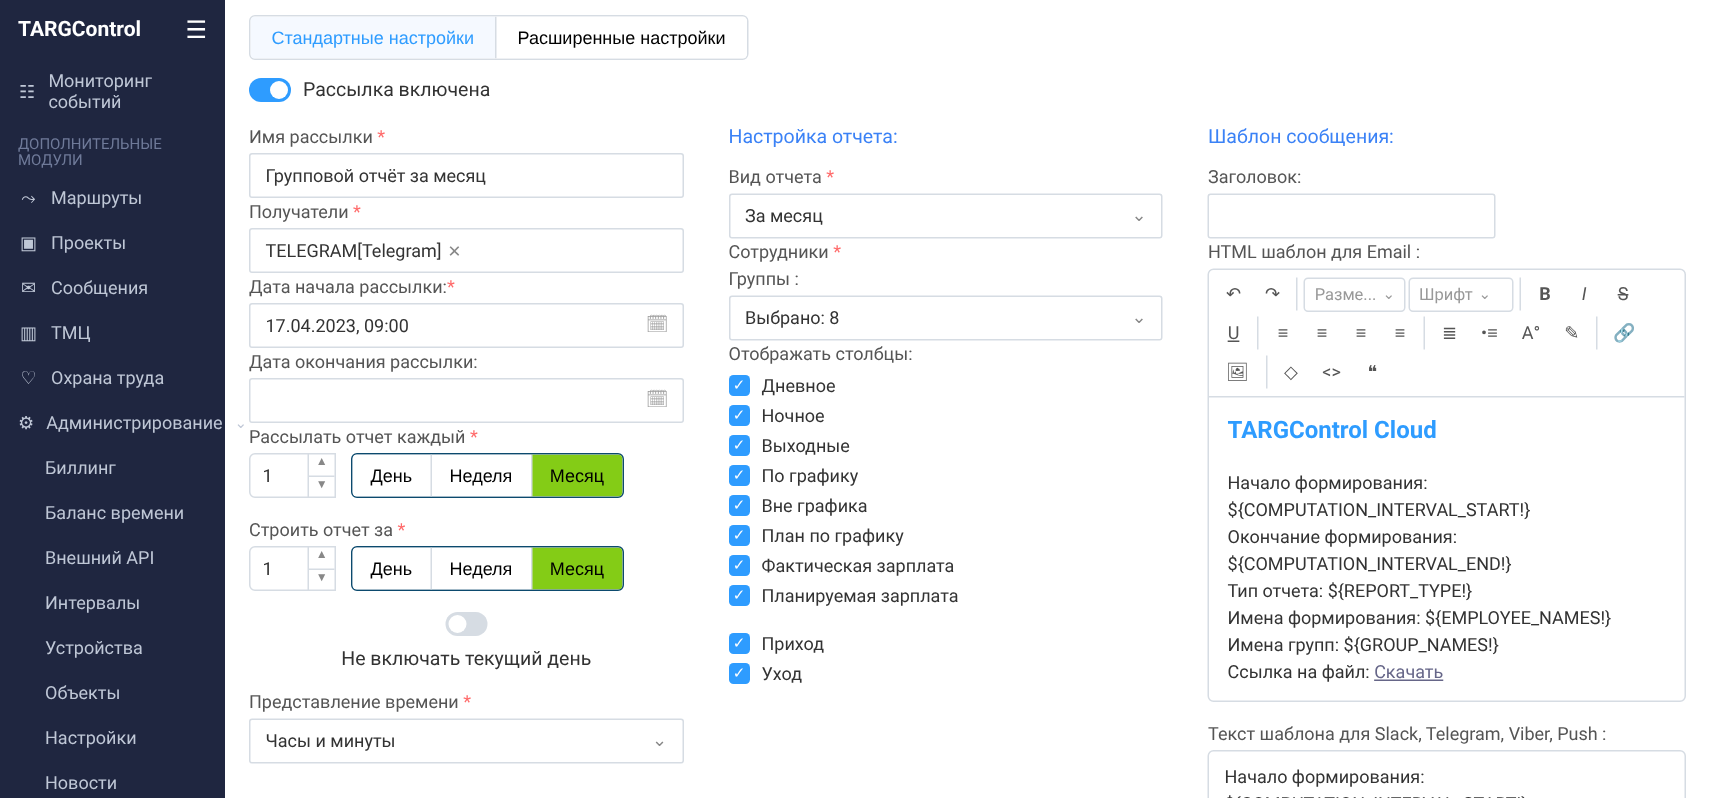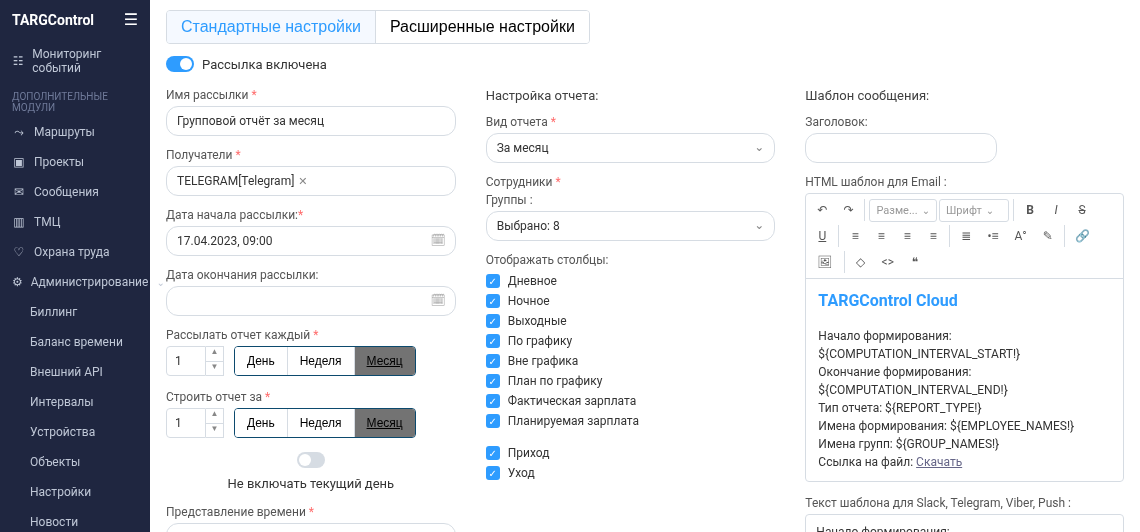--- a/index.html
+++ b/index.html
@@ -8,56 +8,56 @@
 .sidebar-header { display: flex; align-items: center; justify-content: space-between; padding: 10px 12px; color: #fff; }
 .sidebar-header .brand { font-weight: 700; font-size: 14px; }
 .sidebar-header .menu-icon { font-size: 16px; cursor: pointer; }
 .sidebar-item { display: flex; align-items: center; gap: 8px; padding: 8px 12px; cursor: pointer; font-size: 12px; }
 .sidebar-section { padding: 8px 12px 4px; font-size: 10px; color: #6f7a99; text-transform: uppercase; }
 .sidebar-sub { padding-left: 30px; }
 .sidebar-item .icon { width: 14px; text-align: center; font-size: 12px; }
 .sidebar-item .chev { margin-left: auto; font-size: 10px; }
 .main { flex: 1; overflow: auto; padding: 10px 16px 40px; position: relative; }
 .tabs { display: flex; border: 1px solid #d6dce3; border-radius: 4px; width: fit-content; margin-bottom: 12px; overflow: hidden; }
-.tab { padding: 7px 14px; font-size: 16px; cursor: pointer; background: #fff; border: none; }
+.tab { padding: 7px 14px; font-size: 12px; cursor: pointer; background: #fff; border: none; }
 .tab.active { color: #2e9cff; background: #f5f9ff; }
 .tab + .tab { border-left: 1px solid #d6dce3; }
 .toggle-row { display: flex; align-items: center; gap: 8px; margin-bottom: 16px; }
 .toggle { width: 28px; height: 16px; background: #2e9cff; border-radius: 8px; position: relative; cursor: pointer; }
 .toggle::after { content: ""; width: 12px; height: 12px; background: #fff; border-radius: 50%; position: absolute; top: 2px; right: 2px; }
 .columns { display: flex; gap: 30px; }
 .col { flex: 1; min-width: 0; }
 .col-left { max-width: 300px; }
 .col-mid { max-width: 300px; }
 .col-right { flex: 1.1; }
 .label { font-size: 12px; color: #555; margin-bottom: 4px; display: block; }
 .req::after { content: " *"; color: #ff6b6b; }
 .colon::after { content: " :"; color: #555; }
-.input, .select { width: 100%; border: 1px solid #d6dce3; border-radius: 12px; padding: 7px 10px; font-size: 12px; background: #fff; position: relative; margin-bottom: 12px; }
+.input, .select { width: 100%; border: 1px solid #d6dce3; border-radius: 2px; padding: 7px 10px; font-size: 12px; background: #fff; position: relative; margin-bottom: 2px; }
 .select::after { content: "⌄"; position: absolute; right: 10px; top: 6px; color: #888; }
 .input-with-icon { position: relative; }
 .input-with-icon .suffix { position: absolute; right: 10px; top: 7px; color: #999; font-size: 12px; }
 .chip { display: inline-flex; align-items: center; gap: 4px; color: #333; }
 .chip .x { color: #888; cursor: pointer; font-size: 11px; }
 .num-row { display: flex; gap: 0; margin-bottom: 14px; }
 .num-row .num { width: 40px; border: 1px solid #d6dce3; border-radius: 4px 0 0 4px; padding: 7px 8px; font-size: 12px; }
 .num-row .spin { width: 18px; border: 1px solid #d6dce3; border-left: none; display: flex; flex-direction: column; }
 .num-row .spin span { flex: 1; font-size: 8px; text-align: center; cursor: pointer; color: #888; }
 .num-row .spin span:first-child { border-bottom: 1px solid #d6dce3; }
 .seg { display: flex; margin-left: 10px; border: 1px solid #0c4a6e; border-radius: 4px; overflow: hidden; }
 .seg button { border: none; background: #fff; padding: 7px 12px; font-size: 12px; cursor: pointer; }
 .seg button + button { border-left: 1px solid #d6dce3; }
-.seg button.active { background: #737373; text-decoration: underline; }
+.seg button.active { background: #84cc16; }
 .switch-row { display: flex; align-items: center; gap: 8px; margin: 8px 0 14px; flex-direction: column; }
 .switch-off { width: 28px; height: 16px; background: #d6dce3; border-radius: 8px; position: relative; cursor: pointer; }
 .switch-off::after { content: ""; width: 12px; height: 12px; background: #fff; border-radius: 50%; position: absolute; top: 2px; left: 2px; }
 .checklist { margin-bottom: 12px; }
 .checklist .item { display: flex; align-items: center; gap: 8px; padding: 3px 0; font-size: 12px; }
 .checkbox { width: 14px; height: 14px; background: #2e9cff; border-radius: 3px; display: flex; align-items: center; justify-content: center; color: #fff; font-size: 10px; cursor: pointer; }
-.section-h { font-size: 13px; color: #404040; margin-bottom: 12px; }
+.section-h { font-size: 13px; color: #3b82f6; margin-bottom: 12px; }
 .editor-border { border: 1px solid #d6dce3; border-radius: 4px; margin-bottom: 14px; }
 .toolbar { display: flex; flex-wrap: wrap; border-bottom: 1px solid #d6dce3; padding: 4px; gap: 2px; align-items: center; }
 .tb-btn { border: 1px solid transparent; background: #fff; padding: 4px 6px; font-size: 12px; cursor: pointer; color: #555; border-radius: 3px; min-width: 24px; text-align: center; }
 .tb-sel { border: 1px solid #d6dce3; padding: 4px 6px; font-size: 11px; color: #999; border-radius: 3px; display: flex; align-items: center; gap: 4px; }
 .tb-sel::after { content: "⌄"; font-size: 10px; }
 .tb-div { width: 1px; background: #d6dce3; height: 22px; margin: 0 2px; }
 .editor-body { padding: 10px 12px; font-size: 12px; line-height: 1.5; min-height: 120px; }
 .editor-body h3 { color: #2e9cff; font-size: 16px; font-weight: 700; margin-bottom: 14px; }
 .editor-body a { color: #668; text-decoration: underline; }
 .textarea { border: 1px solid #d6dce3; border-radius: 4px; padding: 8px 10px; font-size: 12px; line-height: 1.5; min-height: 90px; white-space: pre-line; }

